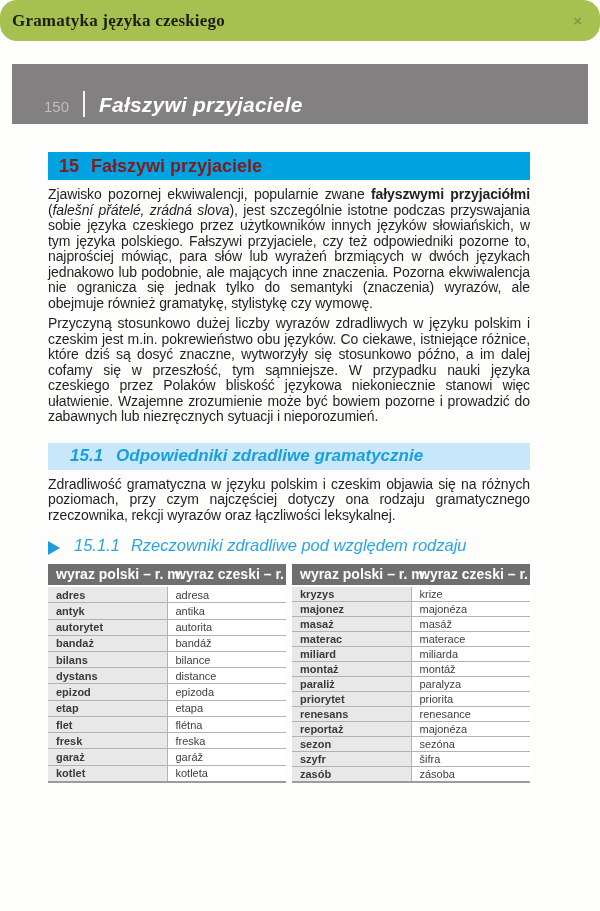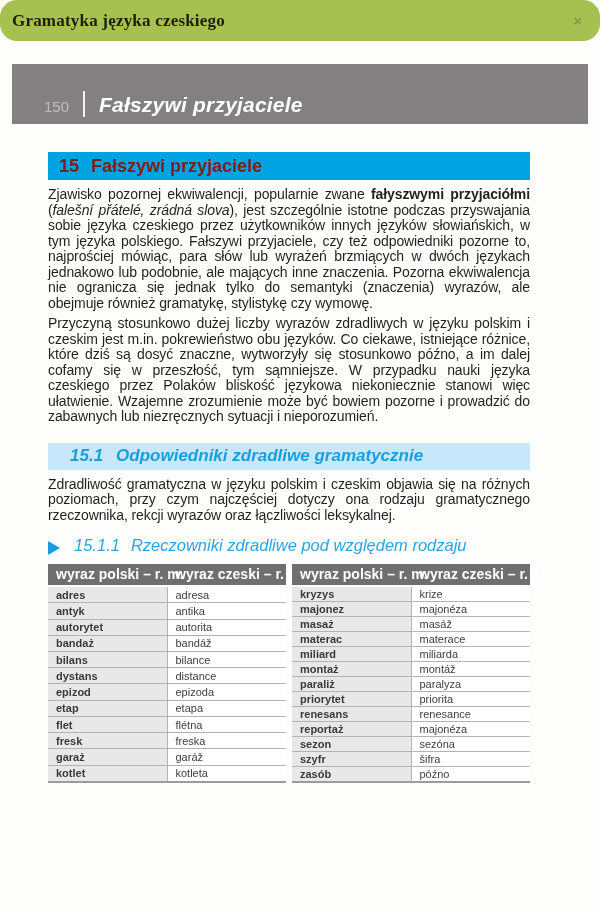--- a/index.html
+++ b/index.html
@@ -319,19 +319,19 @@
           <tr>
             <td class="pl">sezon</td>
             <td class="cz">sezóna</td>
           </tr>
           <tr>
             <td class="pl">szyfr</td>
             <td class="cz">šifra</td>
           </tr>
           <tr>
             <td class="pl">zasób</td>
-            <td class="cz">późno</td>
+            <td class="cz">zásoba</td>
           </tr>
         </tbody>
     </table>
   </div>
 
 </main>
 
 </body></html>

